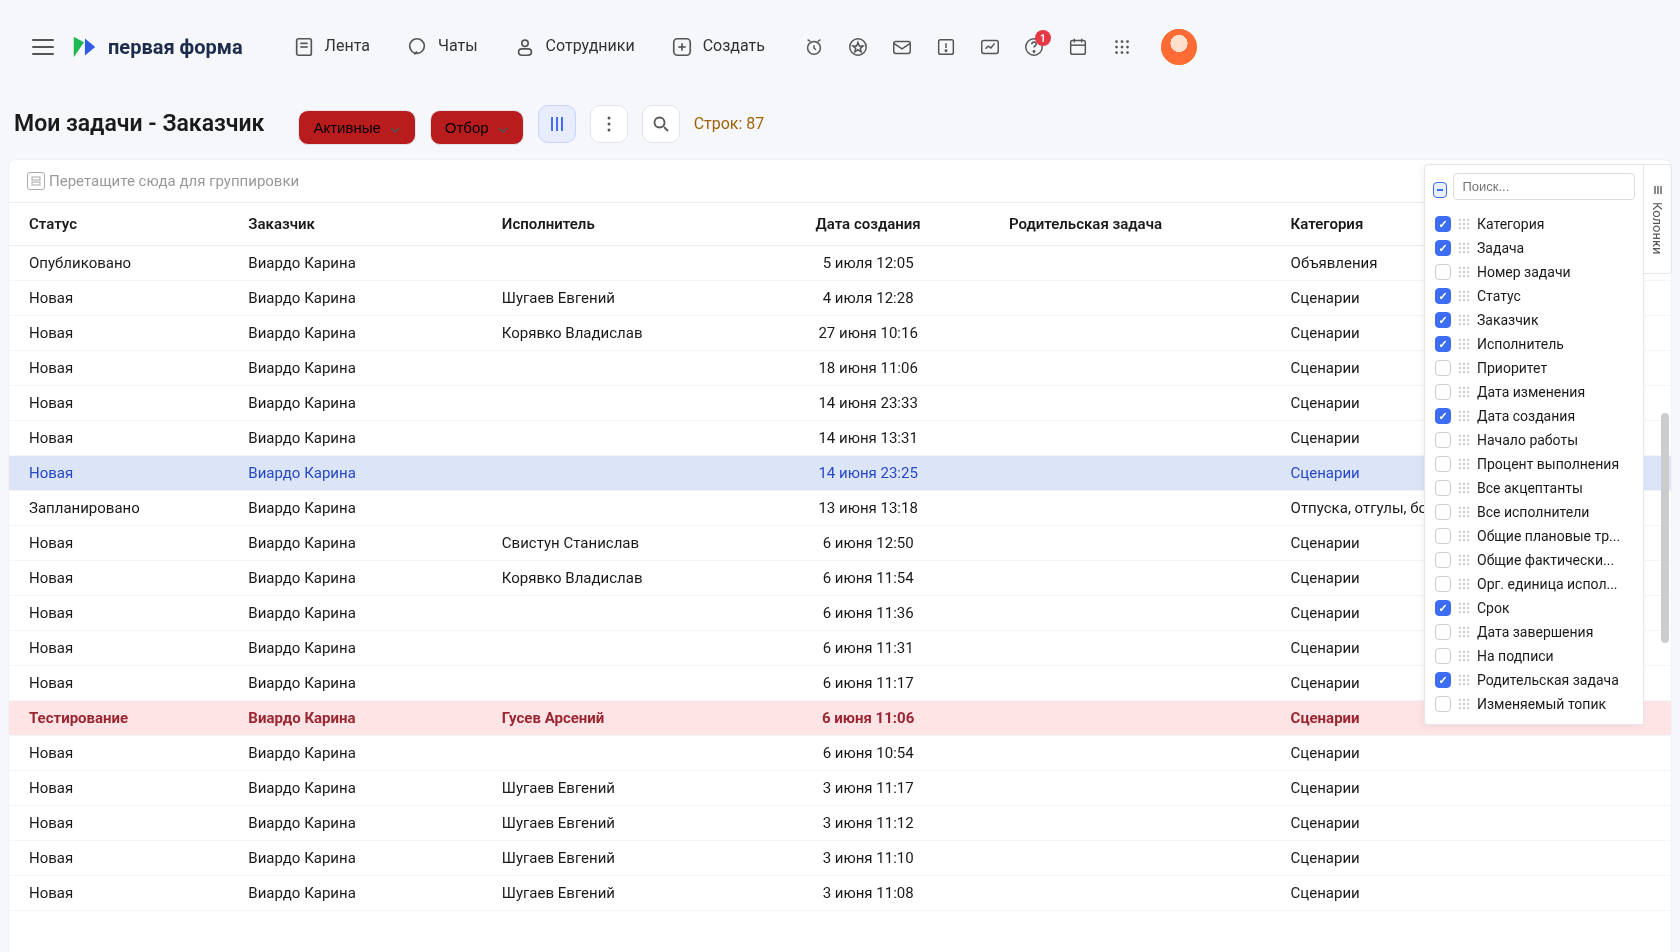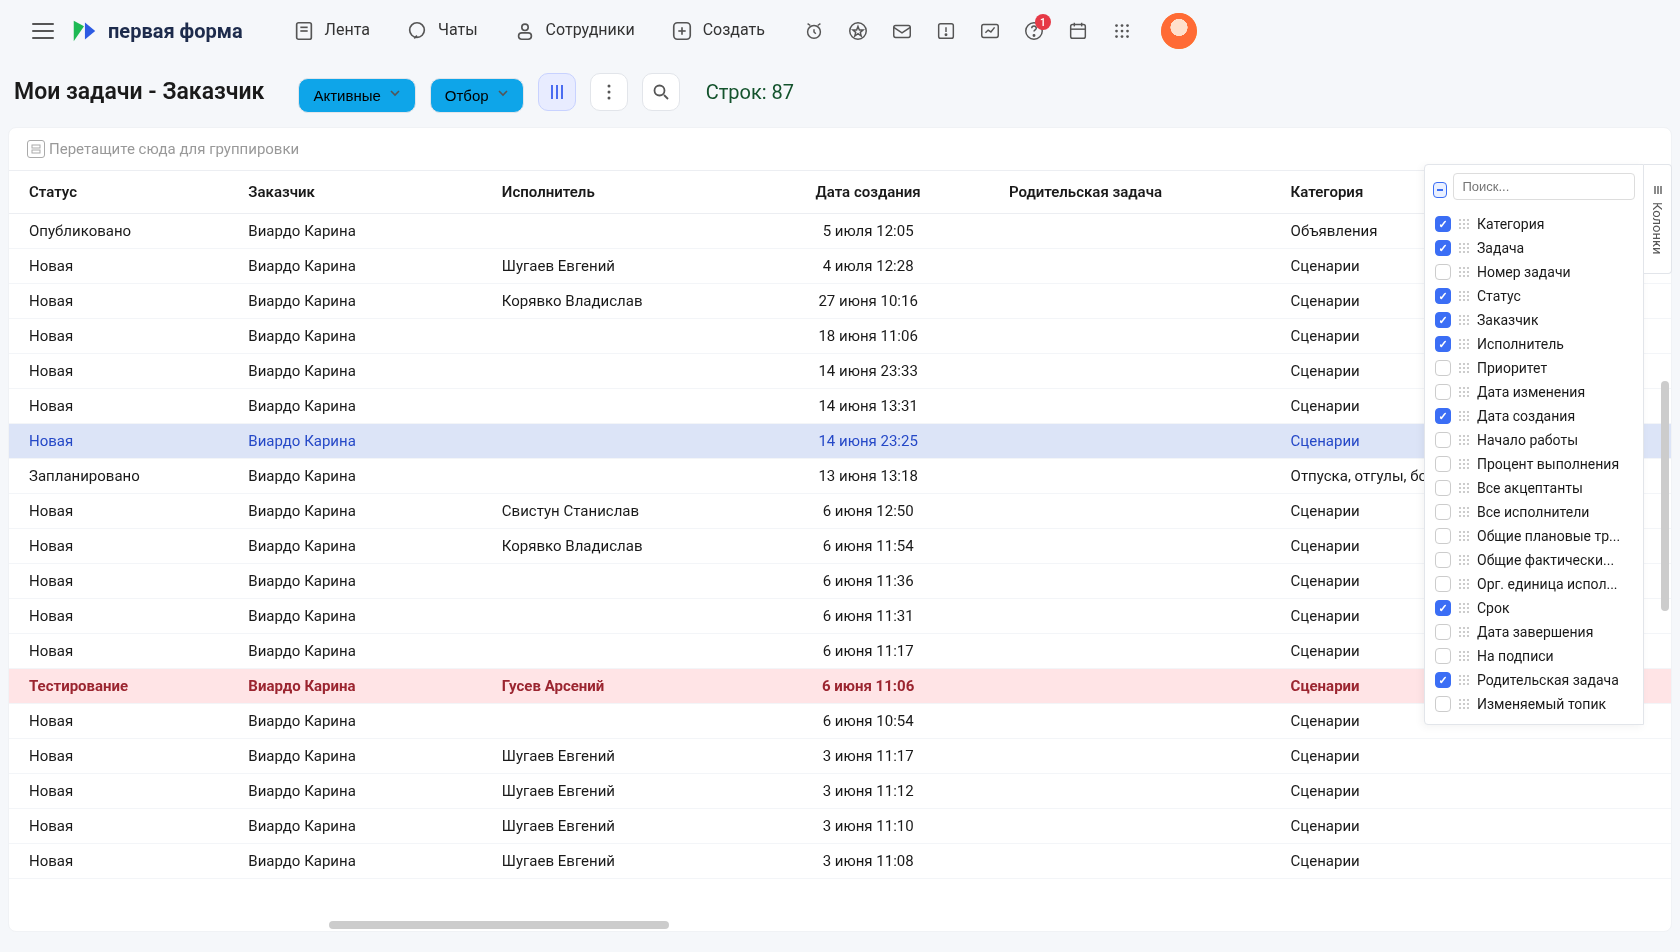--- a/index.html
+++ b/index.html
@@ -1,45 +1,45 @@
 <!DOCTYPE html>
 <html><head>
 <meta charset="utf-8">
 <style>
 * { margin: 0; padding: 0; box-sizing: border-box; }
 body { font-family: -apple-system, BlinkMacSystemFont, 'Segoe UI', Roboto, sans-serif; background: #f5f7fa; color: #1a1a1a; font-size: 14px; }
 
 
-.header { display: flex; align-items: center; padding: 12px 24px; background: #f5f7fa; gap: 8px; }
+.header { display: flex; align-items: center; padding: 28px 24px; background: #f5f7fa; gap: 8px; }
 .hamburger { display: flex; flex-direction: column; gap: 5px; padding: 8px; cursor: pointer; }
 .hamburger span { width: 22px; height: 2px; background: #555; border-radius: 1px; }
 .logo { display: flex; align-items: center; gap: 10px; margin-right: 28px; }
 .logo-icon { width: 28px; height: 28px; position: relative; }
 .logo-text { font-size: 20px; font-weight: 700; color: #1d2b4c; }
 .nav-item { display: flex; gap: 10px; padding: 8px 14px; font-size: 16px; color: #333; cursor: pointer; }
 .nav-icon { width: 22px; height: 22px; display: flex; align-items: center; justify-content: center; color: #555; }
 .nav-icon svg { width: 22px; height: 22px; }
 .search-box { background: #e3e6eb; border-radius: 10px; padding: 10px 14px; display: flex; align-items: center; gap: 10px; width: 170px; margin-left: 12px; }
 .search-box input { border: none; background: transparent; outline: none; font-size: 15px; color: #666; width: 100%; }
 .header-icons { display: flex; align-items: center; gap: 6px; margin-left: 8px; }
 .header-icon { width: 38px; height: 38px; display: flex; align-items: center; justify-content: center; color: #555; cursor: pointer; position: relative; }
 .header-icon svg { width: 22px; height: 22px; }
 .badge { position: absolute; top: 2px; right: 2px; background: #e63946; color: white; font-size: 10px; width: 16px; height: 16px; border-radius: 50%; display: flex; align-items: center; justify-content: center; font-weight: 600; }
 .avatar { width: 36px; height: 36px; border-radius: 50%; background: linear-gradient(135deg, #ff6b35, #f7931e); margin-left: 12px; display: flex; align-items: center; justify-content: center; overflow: hidden; }
 .avatar-face { width: 100%; height: 100%; background: radial-gradient(circle at 50% 40%, #ffe0cc 30%, #ff6b35 31%); border-radius: 50%; }
 
 
 .toolbar { display: flex; align-items: center; padding: 8px 14px 14px; gap: 14px; }
 .page-title { font-size: 23px; font-weight: 600; margin-right: 20px; }
-.btn { background: #0ea5e9; border: 1px solid #e2e5ea; border-radius: 10px; padding: 8px 14px; font-size: 15px; display: flex; align-items: flex-start; gap: 8px; cursor: pointer; margin-top: 8px; }
+.btn { background: #b91c1c; border: 1px solid #e2e5ea; border-radius: 10px; padding: 8px 14px; font-size: 15px; display: flex; align-items: flex-end; gap: 8px; cursor: pointer; margin-top: 8px; }
 .chevron { width: 12px; height: 12px; }
 .icon-btn { width: 38px; height: 38px; background: white; border: 1px solid #e2e5ea; border-radius: 10px; display: flex; align-items: center; justify-content: center; cursor: pointer; }
 .icon-btn.active { background: #e8ecff; border-color: #c8d2ff; }
 .icon-btn svg { width: 20px; height: 20px; }
-.rows-count { font-size: 20px; color: #14532d; margin-left: 12px; }
+.rows-count { font-size: 16px; color: #a16207; }
 
 
 .content { background: white; border-radius: 8px; margin: 0 8px 8px; position: relative; border: 1px solid #f0f2f5; overflow: hidden; }
 .group-hint { padding: 12px 18px; color: #999; font-size: 15px; border-bottom: 1px solid #eceef2; display: flex; align-items: center; gap: 4px; }
 .group-hint-icon { width: 18px; height: 18px; border: 1.5px solid #aaa; border-radius: 3px; display: flex; align-items: center; justify-content: center; }
 .table-wrap { position: relative; overflow: auto; height: 760px; }
 table { width: 100%; border-collapse: collapse; }
 th { text-align: left; padding: 12px 14px; font-weight: 600; font-size: 15px; border-bottom: 1px solid #eceef2; background: white; position: sticky; top: 0; }
 th:first-child { padding-left: 20px; }
 td { padding: 8px 14px; font-size: 15px; border-bottom: 1px solid #f3f5f8; }

